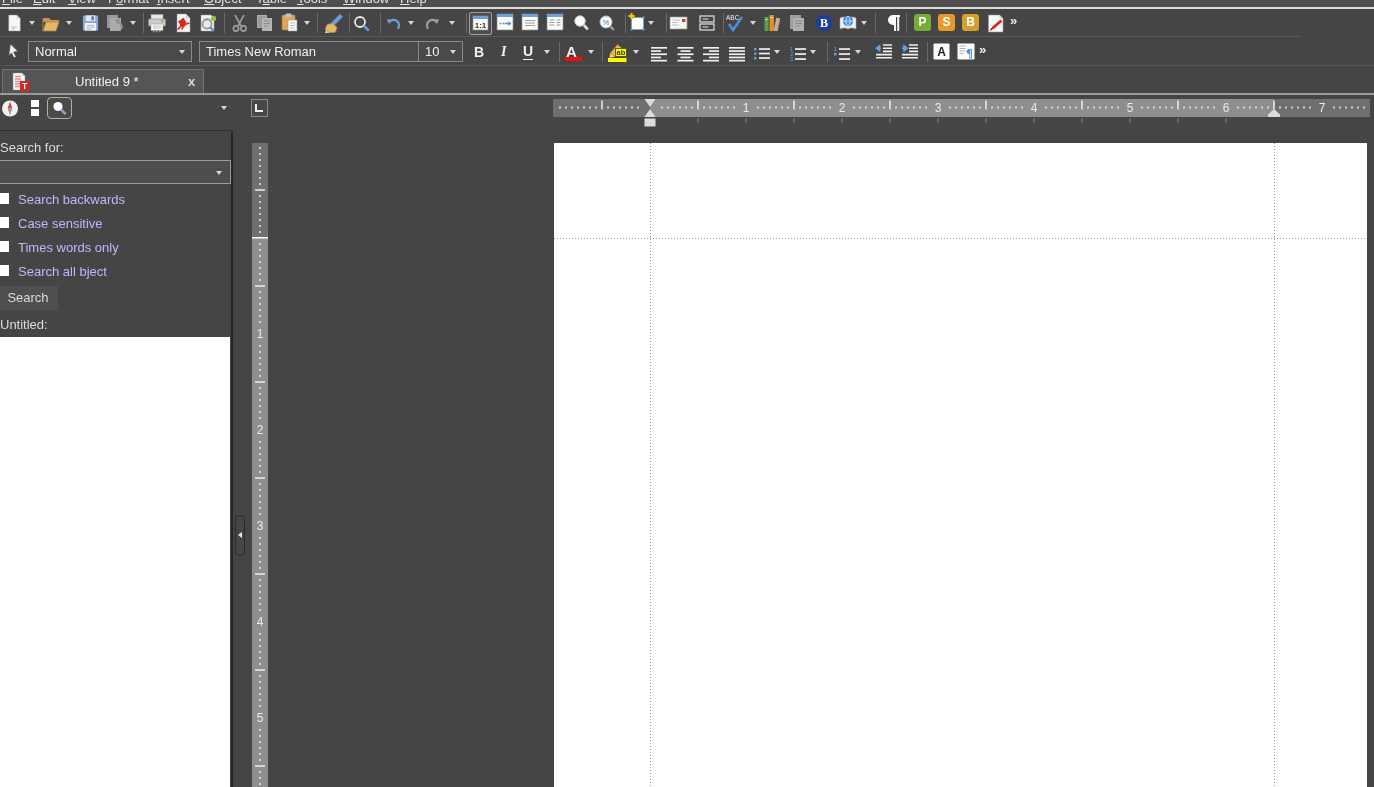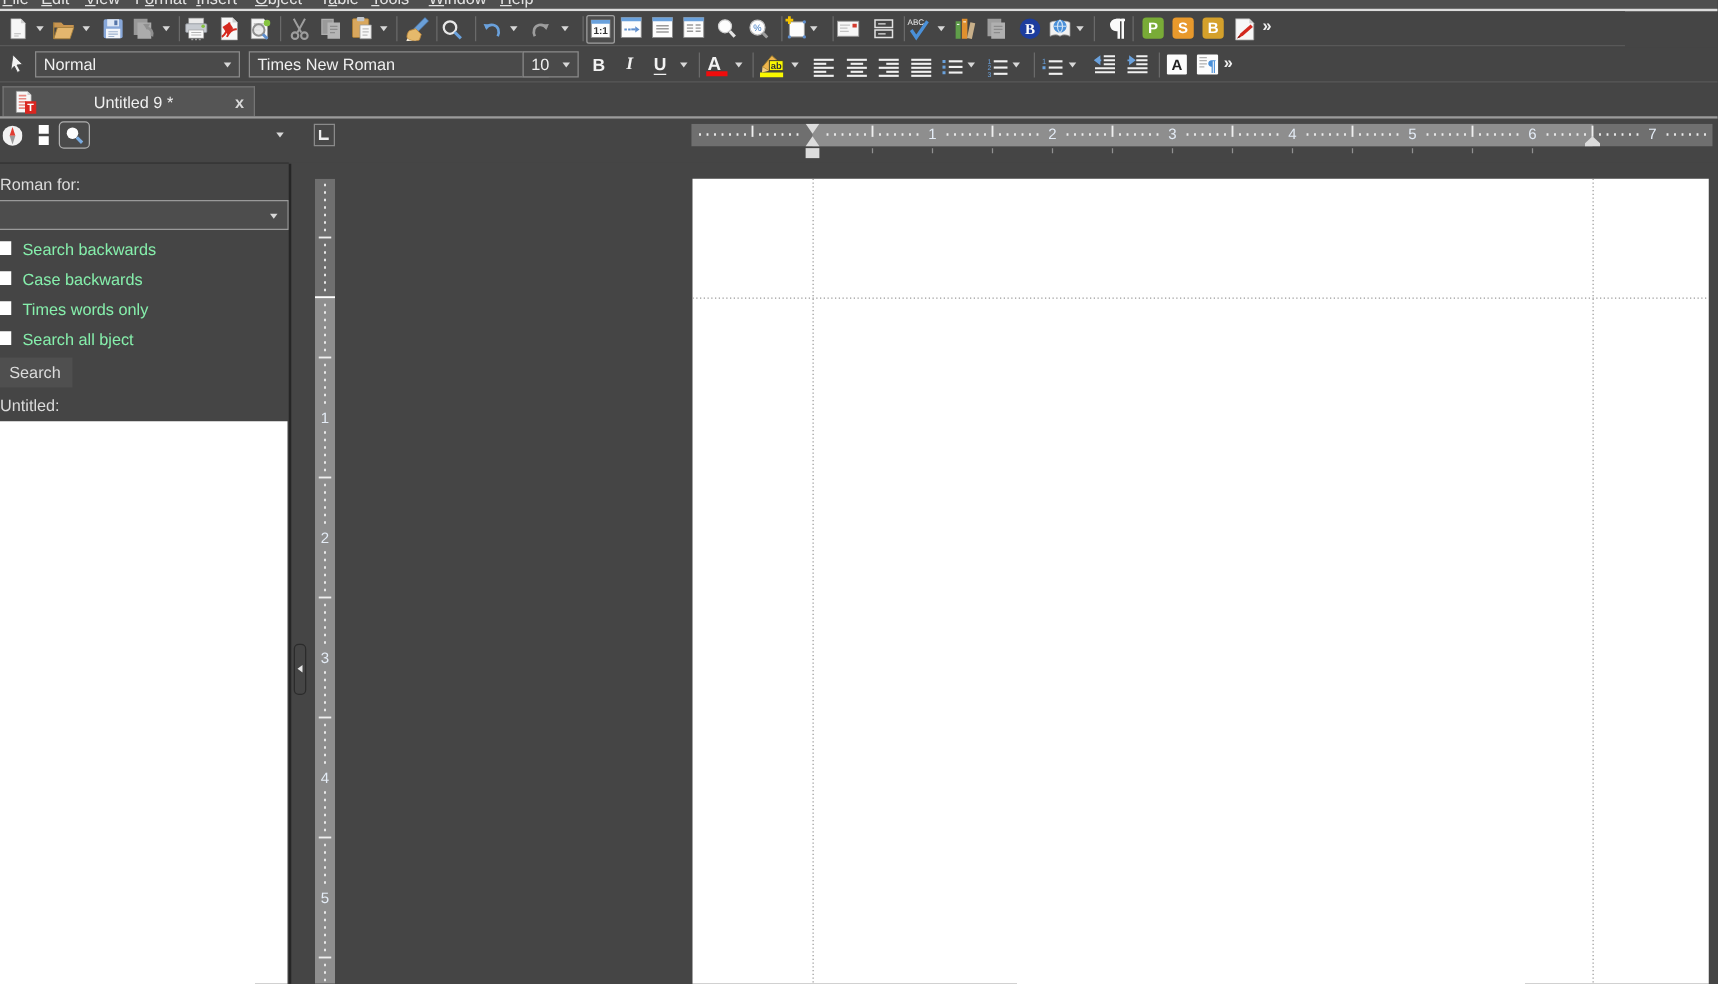--- a/index.html
+++ b/index.html
@@ -22,21 +22,21 @@
 #tab .title { position:absolute; left:72px; top:4px; font-size:13px; color:#f0f0f0; }
 #tab .x { position:absolute; left:185px; top:4px; font-size:13px; font-weight:bold; color:#d8d8d8; }
 #sbtools { position:absolute; left:0; top:95px; width:1374px; height:35px; background:#454545; }
 #sbline { position:absolute; left:0; top:130px; width:231px; height:1px; background:#2e2e2e; }
 #vsep { position:absolute; left:231px; top:131px; width:2px; height:656px; background:#262626; }
 #panel { position:absolute; left:0; top:131px; width:231px; height:656px; background:#454545; color:#dcdcdc; font-size:13px; }
 #panel .lbl { position:absolute; left:0; }
 #scombo { position:absolute; left:-2px; top:29px; width:233px; height:24px; background:#4d4d4d; border:1px solid #9a9a9a; }
 #scombo .dd { position:absolute; right:8px; top:10px; }
 .ck { position:absolute; left:-3px; width:12px; height:11px; background:#ffffff; }
-.cklbl { position:absolute; left:18px; color:#86efac; }
+.cklbl { position:absolute; left:18px; color:#c4b5fd; }
 #sbtn { position:absolute; left:-2px; top:155px; width:60px; height:24px; background:#4f4f4f; color:#dcdcdc; font-size:13px; text-align:center; line-height:24px; }
 #results { position:absolute; left:0; top:206px; width:230px; height:450px; background:#ffffff; }
 #collapse { position:absolute; left:235px; top:515px; width:10px; height:41px; border:1px solid #2b2b2b; border-radius:4px; }
 #collapse:after { content:""; position:absolute; left:2px; top:16px; width:0; height:0;
   border-top:3.5px solid transparent; border-bottom:3.5px solid transparent; border-right:4px solid #e8e8e8; }
 #page { position:absolute; left:554px; top:143px; width:813px; height:644px; background:#ffffff; }
 </style></head>
 <body>
 <div id="root">
   <div id="menubar">
@@ -369,28 +369,28 @@
         <path d="M10.4 9.9l4.3 4.3" stroke="#7aabe0" stroke-width="2.6"></path>
       </svg>
 <span class="dd" style="left:221px;top:11px"></span>
 <div class="abs" style="left:251px;top:4px;width:17px;height:18px;border:1px solid #8a8a8a;background:#484848"></div>
 <svg class="abs" style="left:255px;top:8px" width="9" height="10" viewBox="0 0 9 10">
         <path d="M1 1v7h7" stroke="#f0f0f0" stroke-width="2" fill="none"></path>
       </svg>
     </div>
   <div id="sbline"></div>
   <div id="panel">
-    <span class="lbl" style="top:9px">Roman for:</span>
+    <span class="lbl" style="top:9px">Search for:</span>
     <div id="scombo">
         <span class="dd"></span>
       </div>
     <div class="ck" style="top:62px"></div>
       <span class="cklbl" style="top:61px">Search backwards</span>
     <div class="ck" style="top:86px"></div>
-      <span class="cklbl" style="top:85px">Case backwards</span>
+      <span class="cklbl" style="top:85px">Case sensitive</span>
     <div class="ck" style="top:110px"></div>
       <span class="cklbl" style="top:109px">Times words only</span>
     <div class="ck" style="top:134px"></div>
       <span class="cklbl" style="top:133px">Search all bject</span>
     <div id="sbtn">Search</div>
     <span class="lbl" style="top:186px">Untitled:</span>
     <div id="results"></div>
   </div>
   <div id="vsep"></div>
   <div id="collapse"></div>

